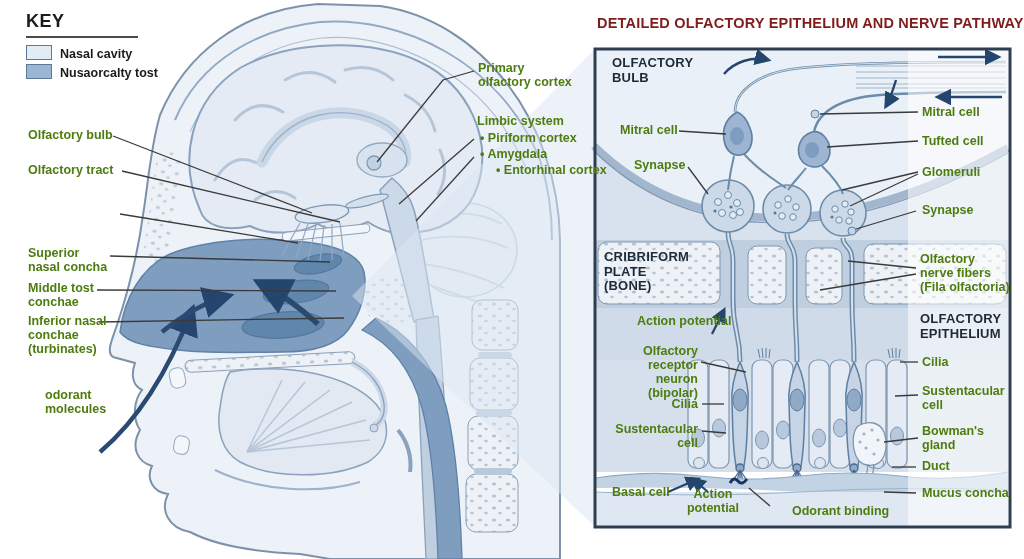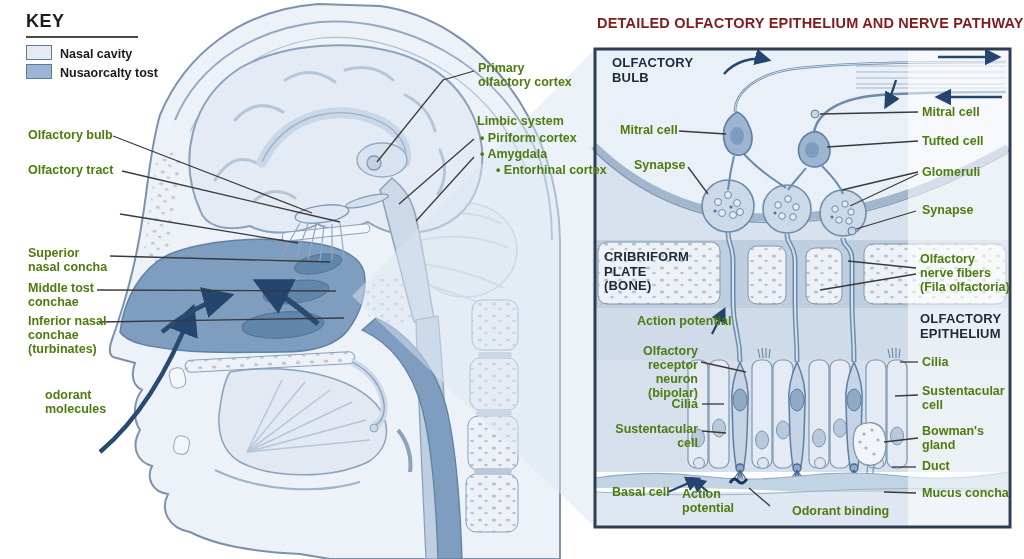--- a/index.html
+++ b/index.html
@@ -403,21 +403,21 @@
 <div class="lbl hdr" style="left:920px;top:312px">OLFACTORY
 EPITHELIUM</div>
 <div class="lbl ra" style="left:616px;top:344px;width:82px">Olfactory
 receptor
 neuron
 (bipolar)</div>
 <div class="lbl ra" style="left:616px;top:397px;width:82px">Cilia</div>
 <div class="lbl ra" style="left:598px;top:422px;width:100px">Sustentacular
 cell</div>
 <div class="lbl" style="left:612px;top:485px">Basal cell</div>
-<div class="lbl" style="left:682px;top:487px;width:62px;">Action
+<div class="lbl" style="left:682px;top:487px;width:62px;text-align:center">Action
 potential</div>
 <div class="lbl" style="left:792px;top:504px">Odorant binding</div>
 <div class="lbl" style="left:922px;top:355px">Cilia</div>
 <div class="lbl" style="left:922px;top:384px">Sustentacular
 cell</div>
 <div class="lbl" style="left:922px;top:424px">Bowman's
 gland</div>
 <div class="lbl" style="left:922px;top:459px">Duct</div>
 <div class="lbl" style="left:922px;top:486px">Mucus concha</div>
 

